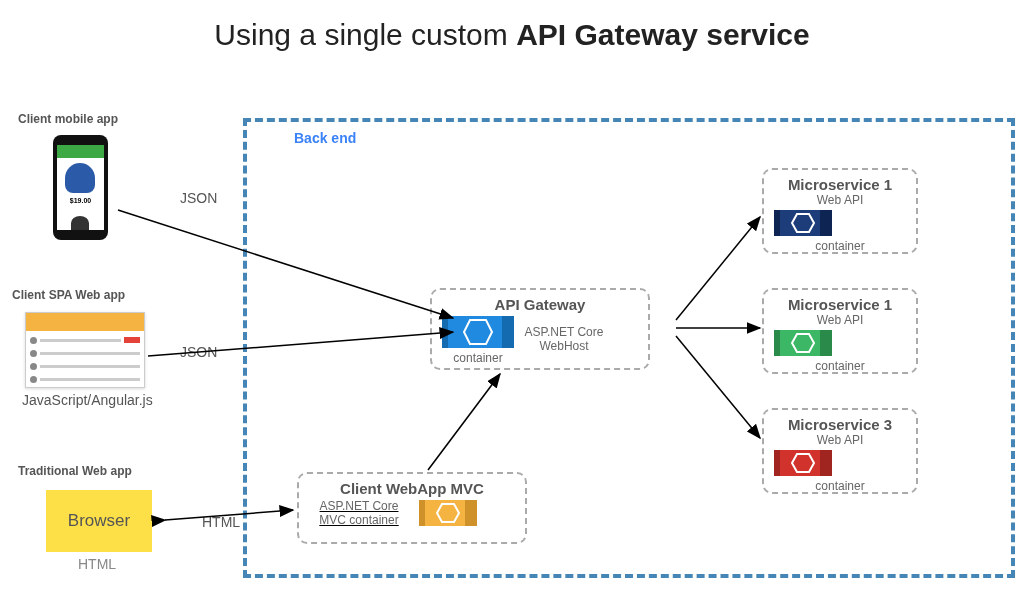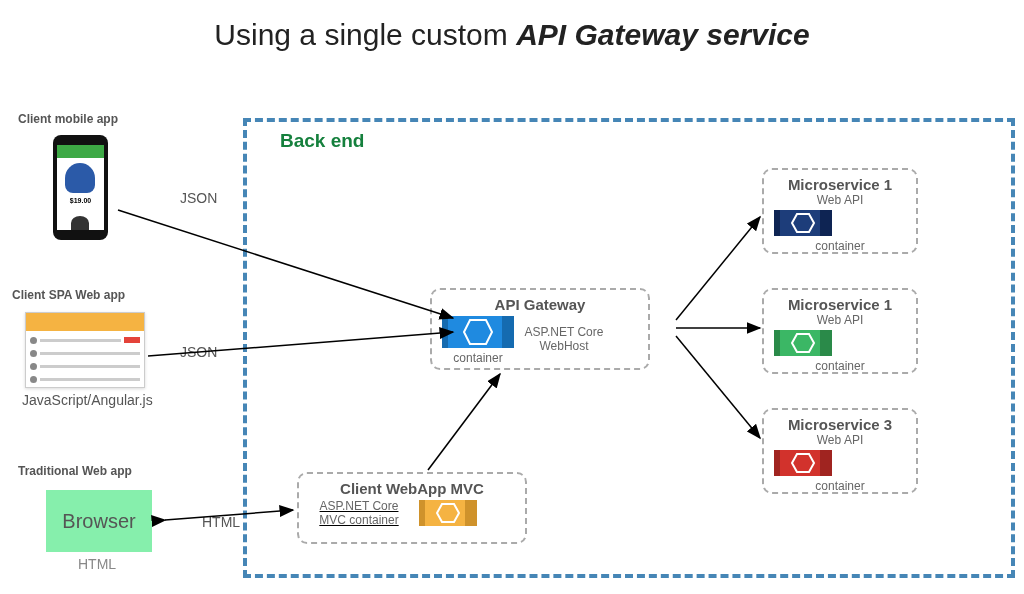--- a/index.html
+++ b/index.html
@@ -14,37 +14,37 @@
   .title {
     position: absolute;
     top: 18px;
     left: 0;
     width: 100%;
     text-align: center;
     font-size: 30px;
     font-weight: 300;
     color: #222;
   }
-  .title b { font-weight: 700; font-style: italic; }
+  .title b { font-weight: 700; }
 
   .backend-box {
     position: absolute;
     left: 243px;
     top: 118px;
     width: 772px;
     height: 460px;
     border: 4px dashed #4686b6;
   }
   .backend-label {
     position: absolute;
-    left: 280px;
+    left: 294px;
     top: 130px;
-    font-size: 19px;
+    font-size: 14px;
     font-weight: 700;
-    color: #15803d;
+    color: #3b82f6;
   }
 
   
   .client-label {
     position: absolute;
     font-size: 12px;
     font-weight: 700;
     color: #555;
   }
 
@@ -122,25 +122,25 @@
     color: #555;
   }
 
   
   .trad-browser {
     position: absolute;
     left: 46px;
     top: 490px;
     width: 106px;
     height: 62px;
-    background: #86efac;
+    background: #fde047;
     display: flex;
     align-items: center;
     justify-content: center;
-    font-size: 20px;
+    font-size: 17px;
     color: #555;
   }
   .trad-caption {
     position: absolute;
     left: 78px;
     top: 556px;
     font-size: 14px;
     color: #888;
   }
 

